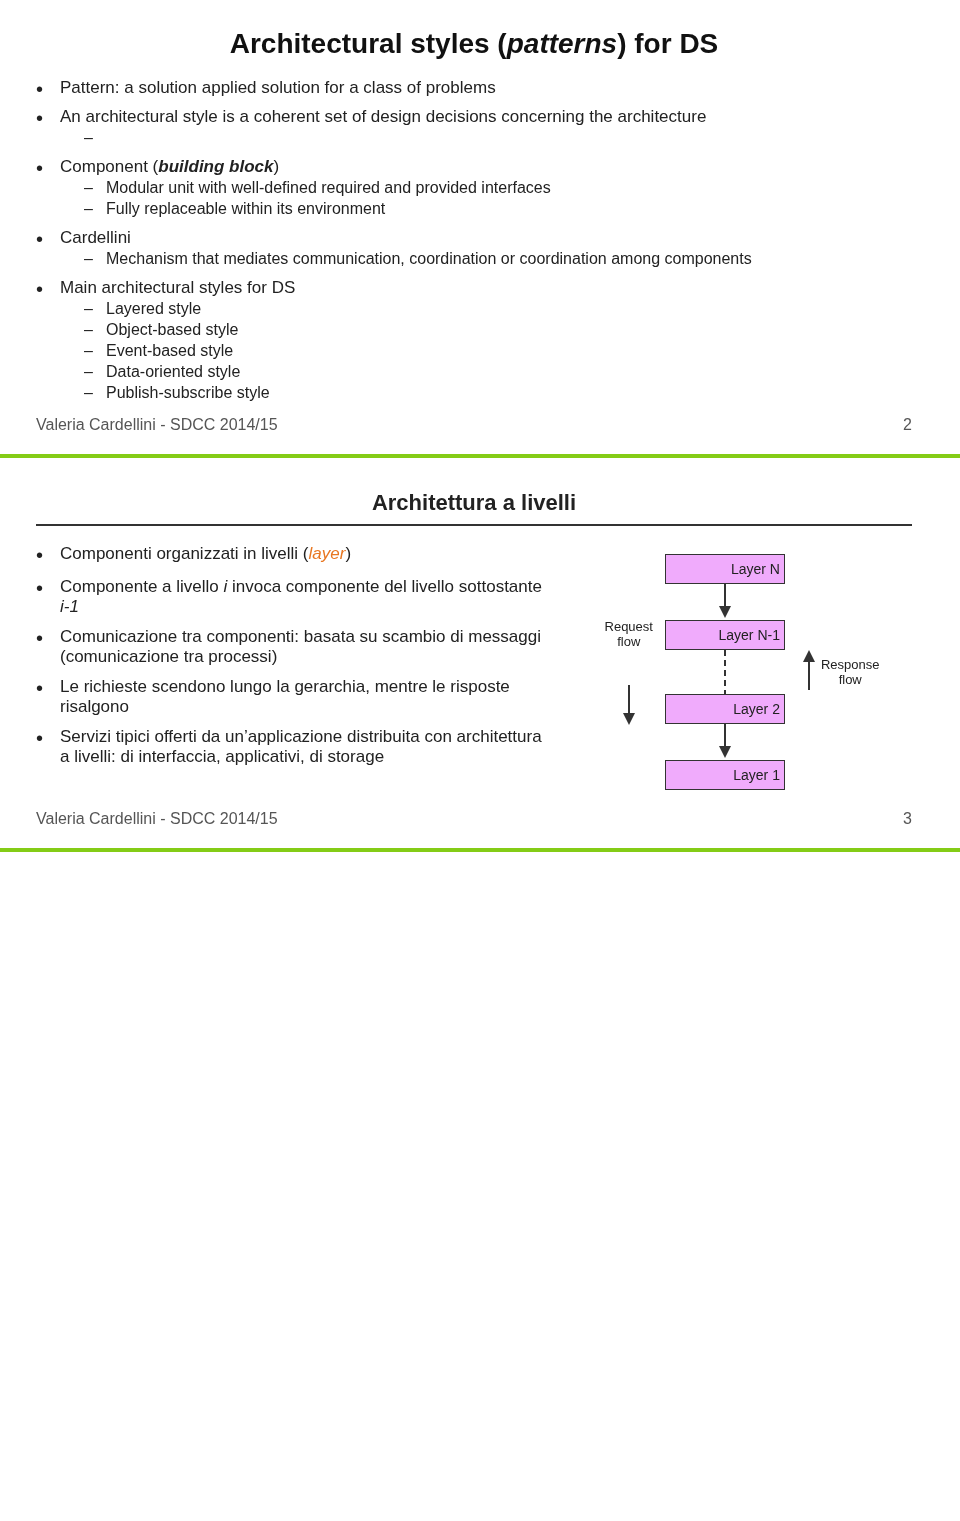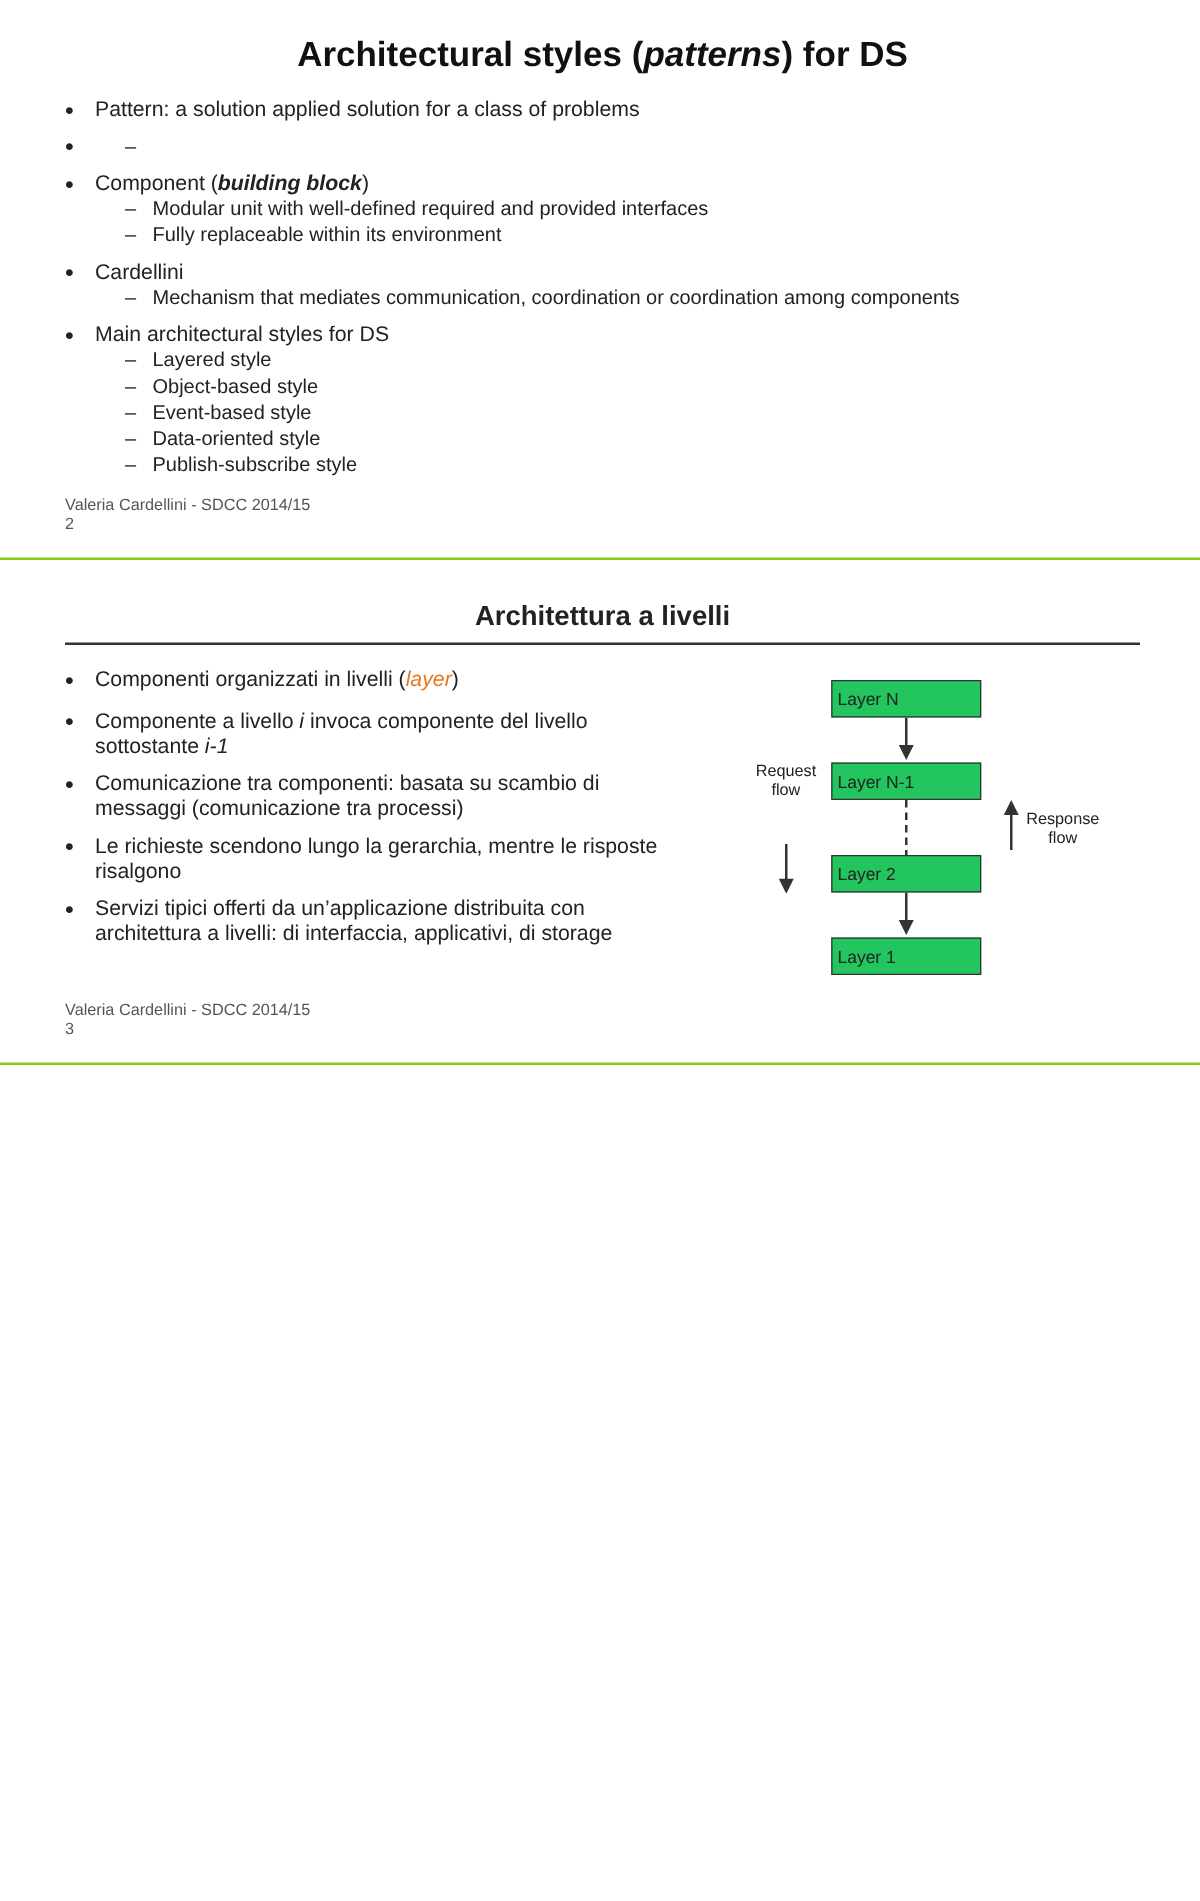--- a/index.html
+++ b/index.html
@@ -5,44 +5,44 @@
     * { margin: 0; padding: 0; box-sizing: border-box; }
     body {
       font-family: Arial, sans-serif;
       background: #fff;
       color: #222;
       width: 960px;
     }
 
     .slide {
       width: 960px;
-      padding: 28px 48px 20px 52px;
-      border-bottom: 2px solid #84cc16;
+      padding: 28px 48px 20px 36px;
+      border-bottom: 4px solid #84cc16;
       position: relative;
     }
 
     .slide-title {
       font-size: 28px;
       font-weight: bold;
       text-align: center;
       margin-bottom: 18px;
       color: #111;
     }
 
     .slide-title em {
       font-style: italic;
       font-weight: bold;
     }
 
     .slide-footer {
-      font-size: 13px;
+      font-size: 16px;
       color: #555;
       margin-top: 10px;
       display: flex;
-      flex-direction: column;
+      justify-content: space-between;
     }
 
     
     .bullet-list {
       list-style: none;
       padding: 0;
       margin: 0;
     }
 
     .bullet-list > li {
@@ -105,23 +105,23 @@
     .slide2-right {
       width: 340px;
       display: flex;
       justify-content: center;
       align-items: flex-start;
       padding-top: 10px;
     }
 
     .layer-box {
       border: 1.5px solid #333;
-      background: #22c55e;
+      background: #f0abfc;
       width: 120px;
-      text-align: left;
+      text-align: right;
       padding: 6px 4px;
       font-size: 14px;
       position: relative;
     }
 
     .diagram-container {
       display: flex;
       align-items: center;
       gap: 0;
     }
@@ -158,20 +158,21 @@
   <ul class="bullet-list">
 
     <li>
       <span class="bullet-dot">•</span>
       <span>Pattern: a solution applied solution for a class of problems</span>
     </li>
 
     <li>
       <span class="bullet-dot">•</span>
       <div>
+        <span>An architectural style is a coherent set of design decisions concerning the architecture</span>
         <ul class="sub-list">
           <li>
             <span class="sub-dash">–</span>
           </li>
         </ul>
       </div>
     </li>
 
     <li>
       <span class="bullet-dot">•</span>

